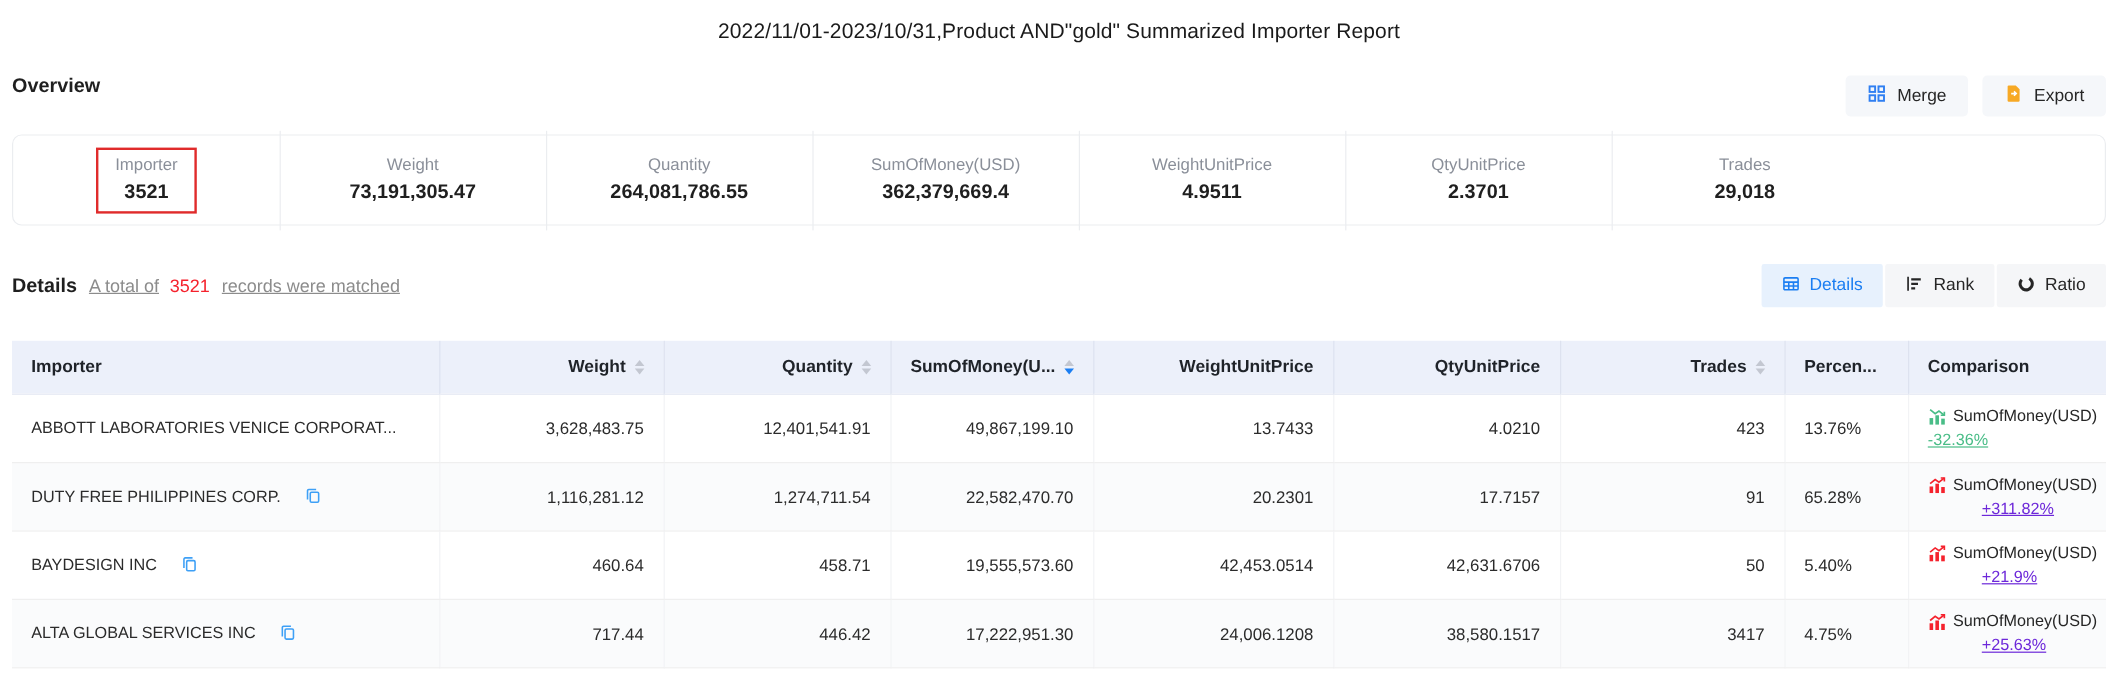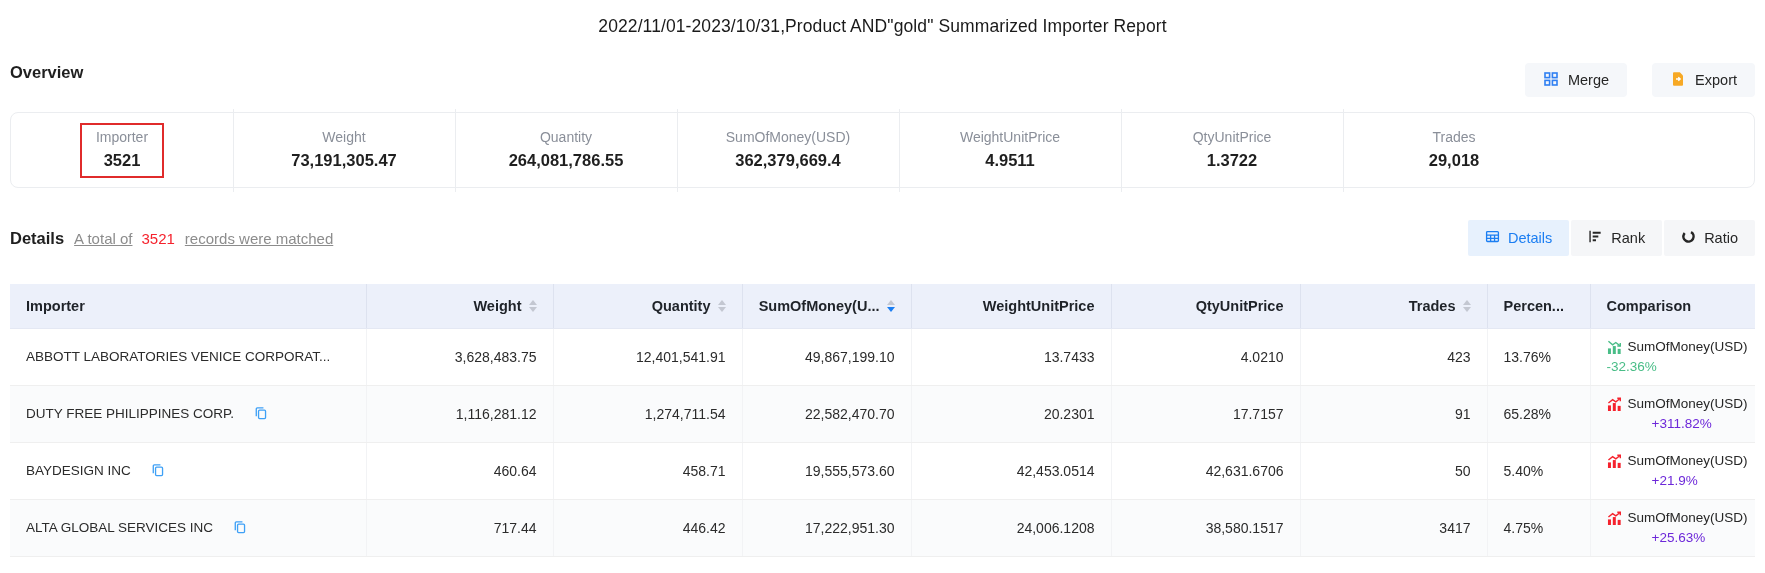--- a/index.html
+++ b/index.html
@@ -6,21 +6,21 @@
   html,body { width:1765px; height:573px; background:#fff; overflow:hidden;
     font-family:"Liberation Sans","DejaVu Sans",sans-serif; color:#262626; }
 
   
   .title-bar { padding-top:16px; text-align:center; }
   .title-bar h1 { font-size:17.5px; font-weight:400; color:#1a1a1a; letter-spacing:.1px; }
 
   
   .section-head { display:flex; justify-content:space-between; margin:26px 10px 15px; }
   .section-head h2 { font-size:16.5px; font-weight:700; color:#1f1f1f; }
-  .toolbar { display:flex; gap:25px; }
+  .toolbar { display:flex; gap:12px; }
   .btn { display:inline-flex; align-items:center; gap:9px; height:34px; padding:0 18px;
     background:#f5f7fa; border:none; border-radius:4px; font-size:14.5px; color:#262626;
     font-family:inherit; cursor:pointer; }
   .btn svg { flex:none; }
 
   
   .overview-card { margin:0 10px; height:76px; border:1px solid #ebedf0; border-radius:8px;
     display:flex; align-items:center; }
   .stat { flex:0 0 222px; position:relative; display:flex; justify-content:center; align-items:center; }
   .stat + .stat::before { content:""; position:absolute; left:0; top:-14px; bottom:-14px; width:1px; background:#ebedf0; }
@@ -63,21 +63,21 @@
   .caret-up { width:0; height:0; border-left:4px solid transparent; border-right:4px solid transparent;
     border-bottom:5px solid #c3c7d1; margin-bottom:2px; }
   .caret-down { width:0; height:0; border-left:4px solid transparent; border-right:4px solid transparent;
     border-top:5px solid #c3c7d1; }
   .sorter.sort-desc .caret-down { border-top-color:#1b7ef2; }
 
   
   .cmp { display:flex; flex-direction:column; gap:5px; }
   .cmp-top { display:flex; align-items:center; gap:6px; }
   .cmp-metric { font-size:13.5px; color:#262626; white-space:nowrap; }
-  .cmp-pct { font-size:13.5px; }
+  .cmp-pct { font-size:13.5px;text-decoration:underline; }
   .cmp-icon { display:inline-flex; }
   .cmp.trend-up .cmp-icon { color:#f5222d; }
   .cmp.trend-up .cmp-pct { color:#6d28d9;margin-left:45px; }
   .cmp.trend-down .cmp-icon { color:#49bd87; }
   .cmp.trend-down .cmp-pct { color:#49bd87; }
   .trend-arrow { transform-box:fill-box; transform-origin:center; }
   .cmp.trend-down .trend-arrow { transform:scaleY(-1); }
 </style>
 </head>
 <body>
@@ -139,21 +139,21 @@
   </div>
   <div class="stat">
     <div class="stat-box">
       <span class="stat-label">WeightUnitPrice</span>
       <span class="stat-value">4.9511</span>
     </div>
   </div>
   <div class="stat">
     <div class="stat-box">
       <span class="stat-label">QtyUnitPrice</span>
-      <span class="stat-value">1.3722</span>
+      <span class="stat-value">2.3701</span>
     </div>
   </div>
   <div class="stat">
     <div class="stat-box">
       <span class="stat-label">Trades</span>
       <span class="stat-value">29,018</span>
     </div>
   </div>
 </section>
 

